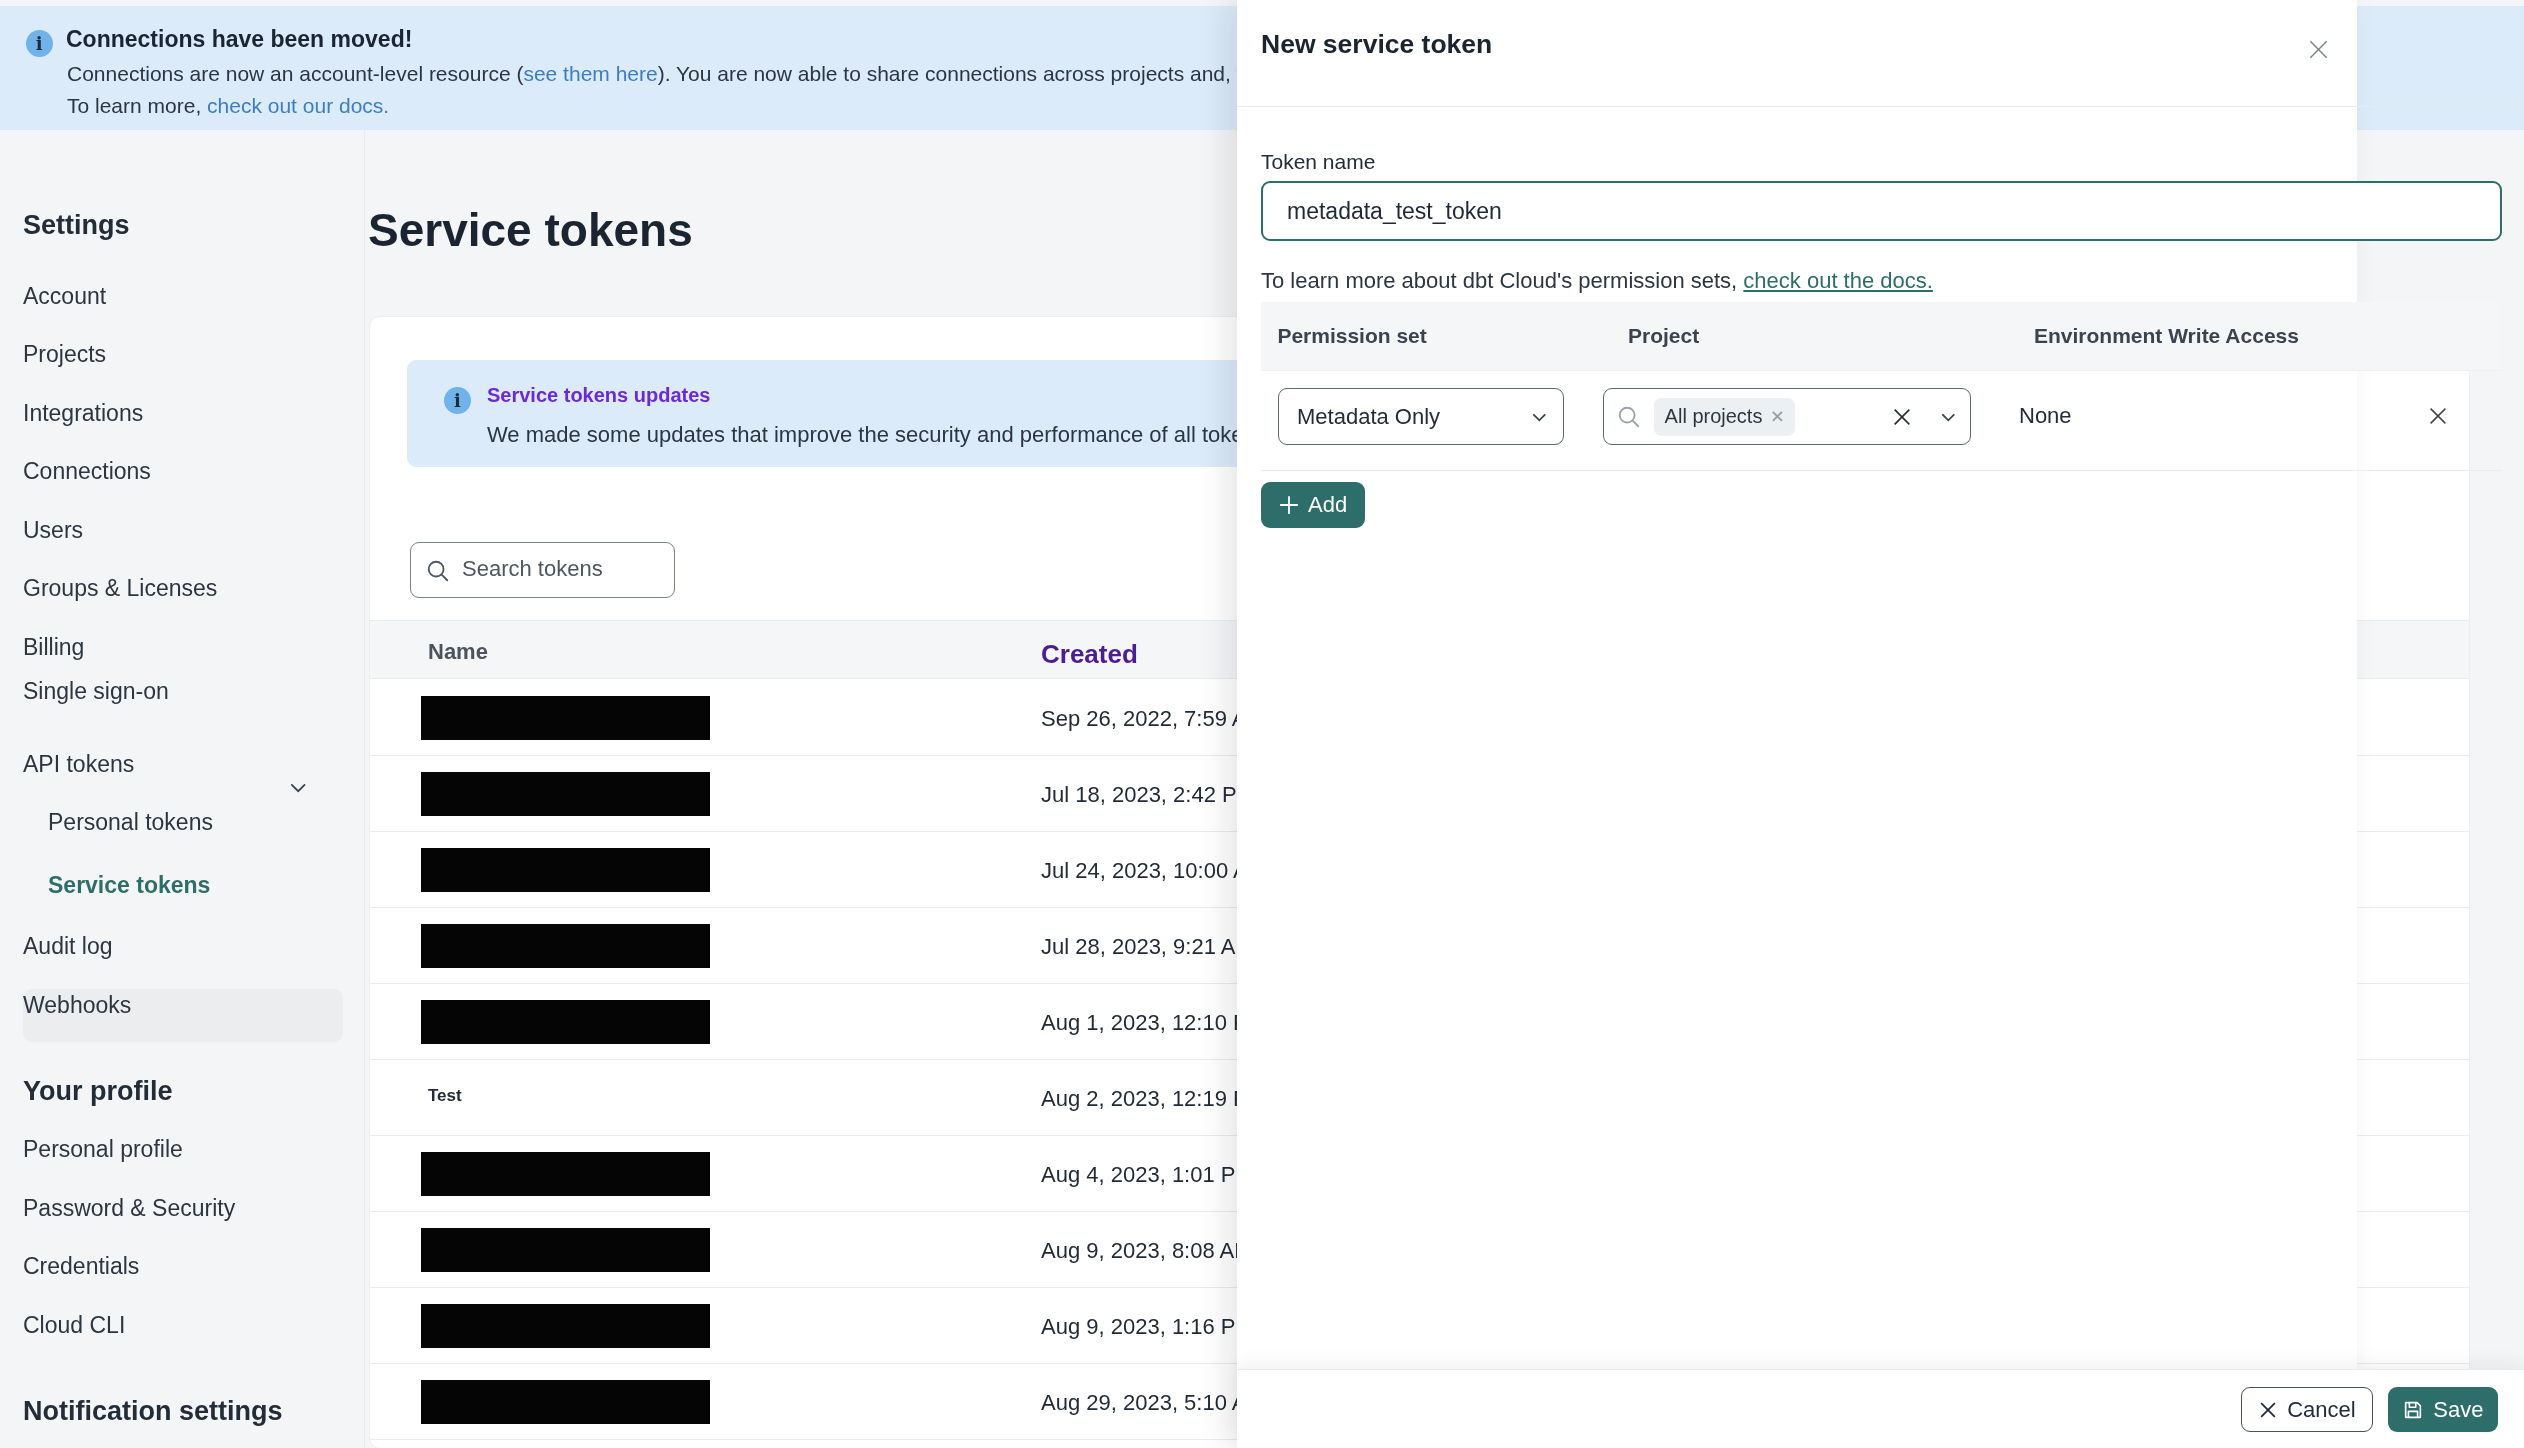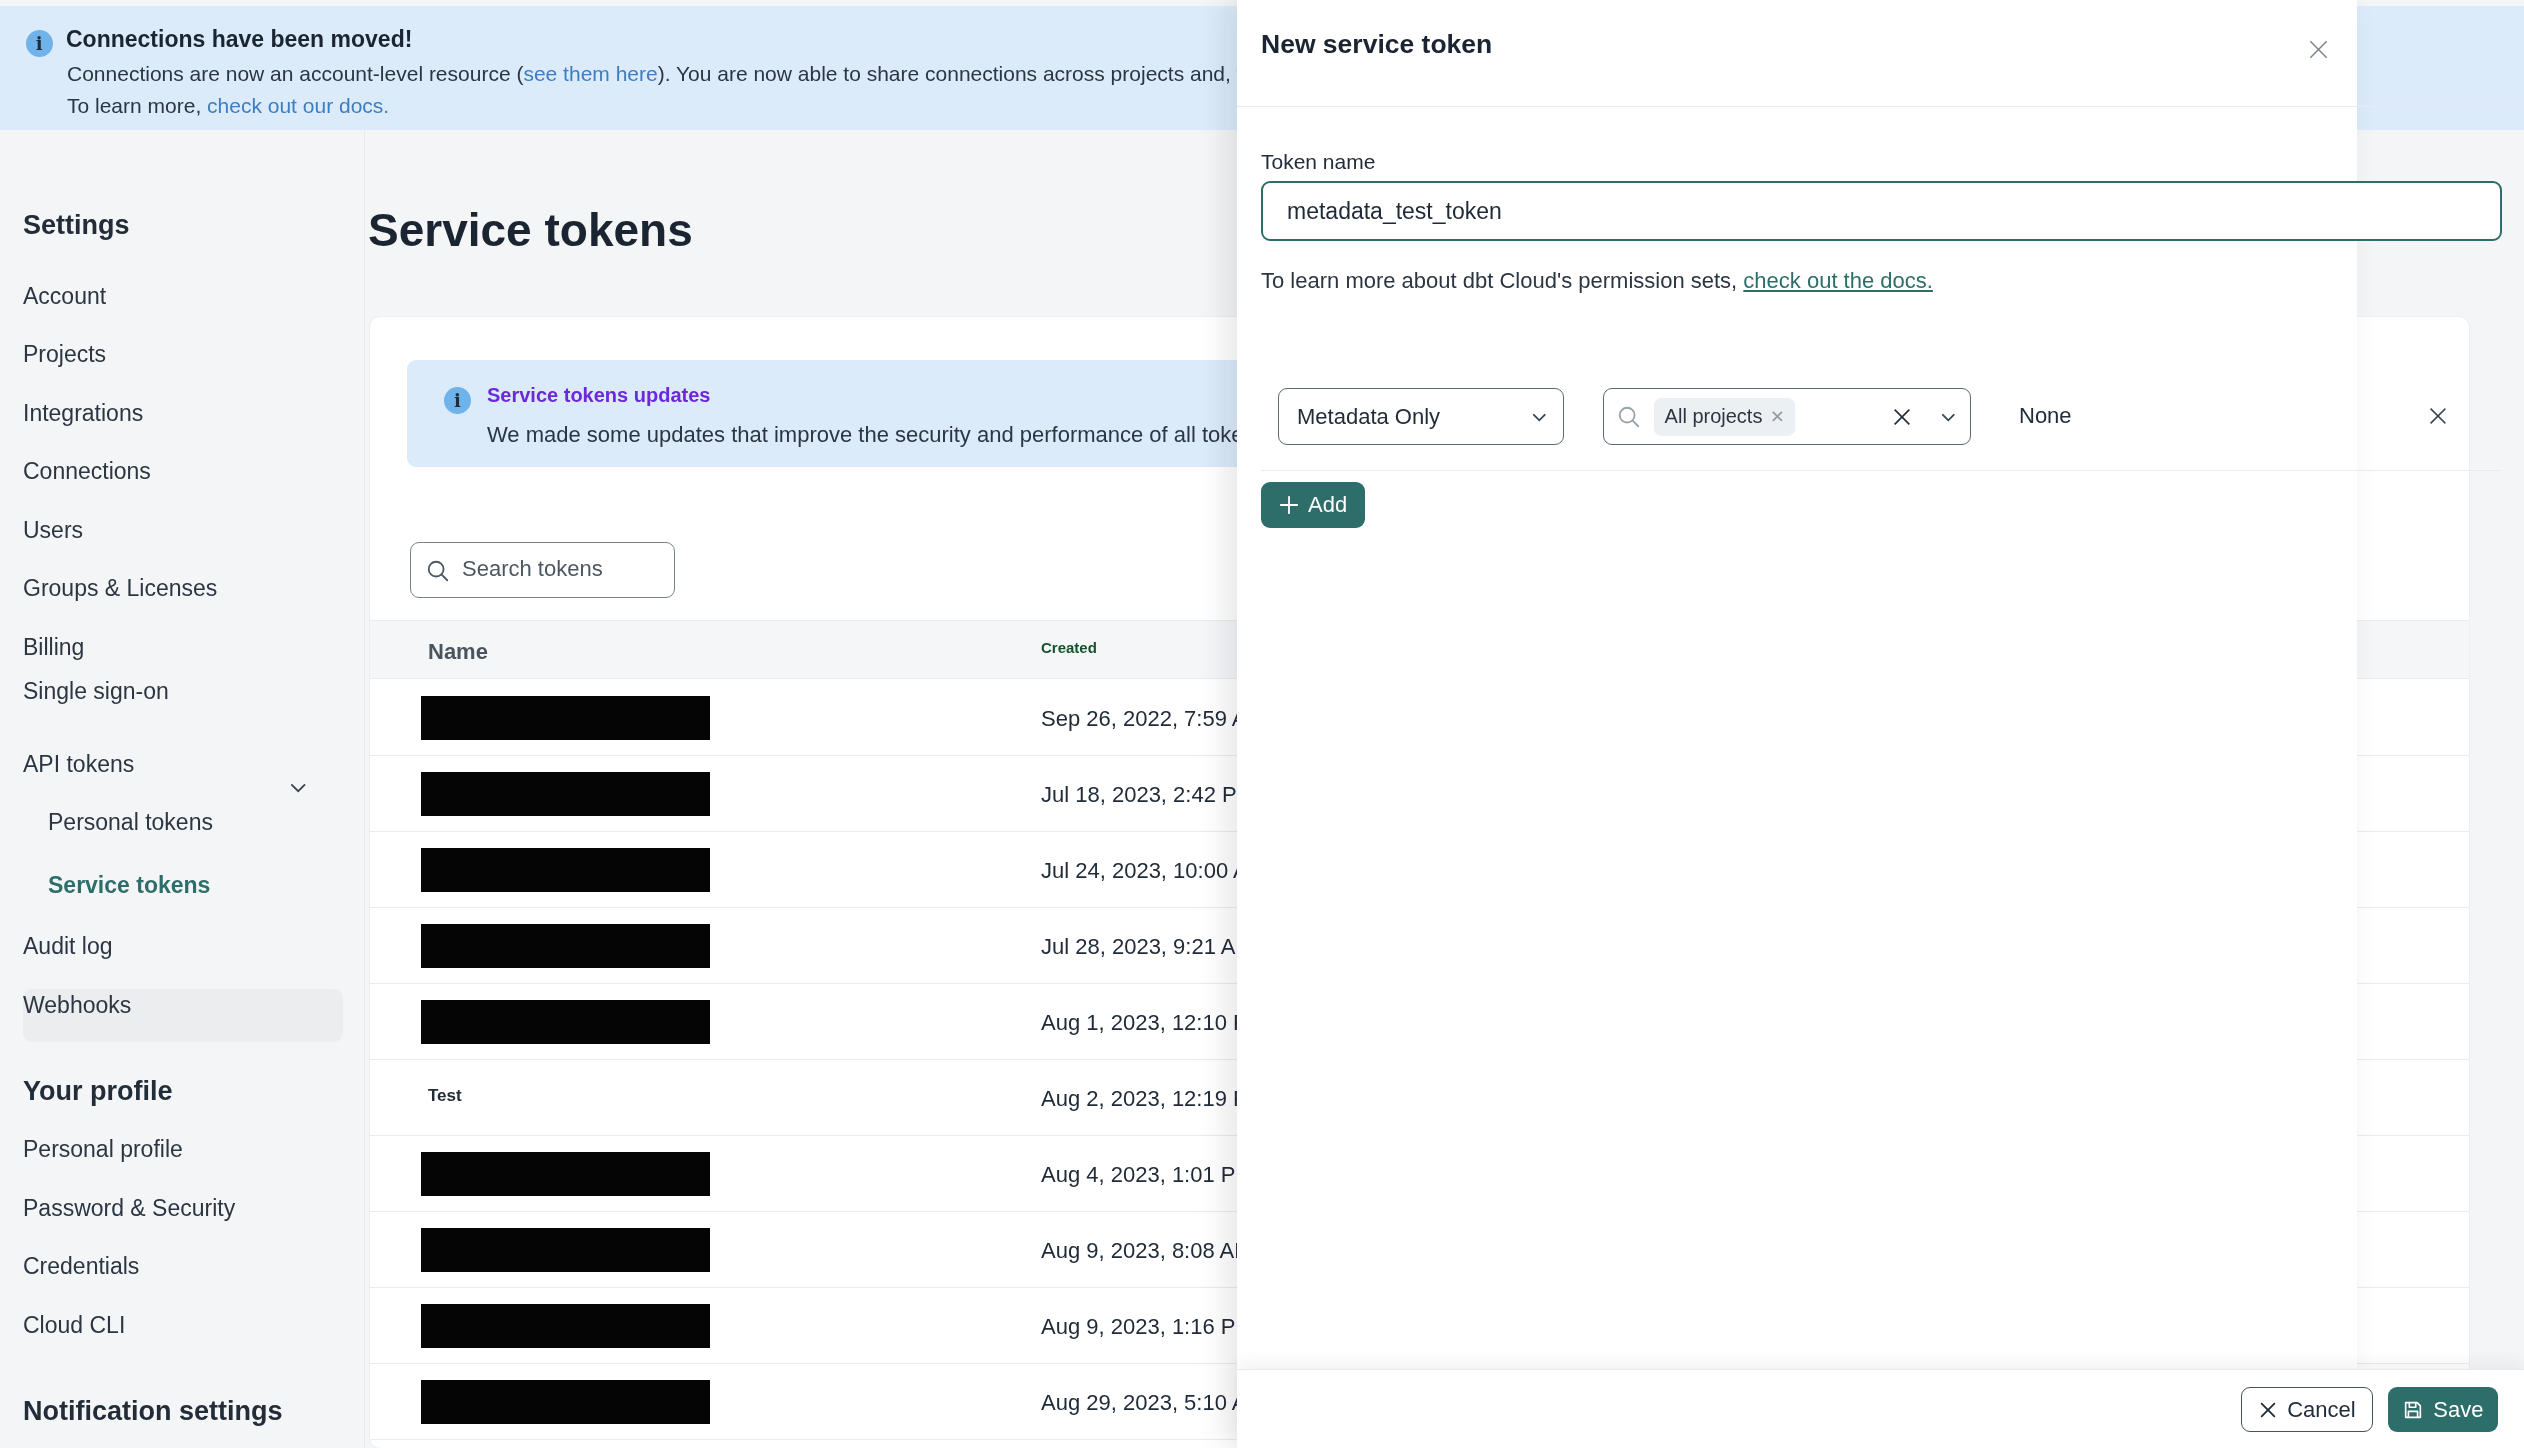--- a/index.html
+++ b/index.html
@@ -80,21 +80,21 @@
   .search-wrap input {
     position:absolute; left:51px; top:0; width:201px; height:52px; border:none; outline:none;
     font-family:"Liberation Sans", sans-serif; font-size:22px; color:#2C3642; background:transparent;
   }
   .search-wrap input::placeholder { color:#4D5761; opacity:1; }
   .tbl-head {
     position:absolute; left:0; top:303px; width:2101px; height:59px;
     background:#F5F6F8; border-top:0.9px solid #E9EBED; border-bottom:0.9px solid #E9EBED;
   }
   .tbl-head .c1 { position:absolute; left:58px; top:18px; font-size:22px; font-weight:600; color:#4A545F; }
-  .tbl-head .c2 { position:absolute; left:671px; top:18px; font-size:15px; font-weight:600; color:#14532d; }
+  .tbl-head .c2 { position:absolute; left:671px; top:18px; font-size:26px; font-weight:600; color:#4c1d95; }
   .tbl-rows { position:absolute; left:0; top:363px; width:2101px; }
   .trow { position:relative; width:2101px; height:76px; border-bottom:0.9px solid #E9EBED; }
   .redacted { position:absolute; left:51px; top:15.5px; width:289px; height:44px; background:#050505; }
   .row-name { position:absolute; left:58px; top:25.6px; font-size:17px; font-weight:700; color:#222C38; }
   .row-created { position:absolute; left:671px; top:25.6px; font-size:22px; color:#222C38; white-space:nowrap; }
   
   .panel {
     position:absolute; left:1237px; top:0; width:1120px; height:1449px;
     background:#FFFFFF; box-shadow:-11px 0 29px rgba(16,24,40,0.10); z-index:10;
   }
@@ -312,20 +312,25 @@
         <line x1="25" y1="7" x2="7" y2="25" stroke="currentColor" stroke-width="1.6"></line>
       </svg>
   </div>
   <div class="panel-div1"></div>
 
   <div class="fld-label">Token name</div>
   <input class="token-input" type="text" value="metadata_test_token" style="">
 
   <div class="docs-line"><span>To learn more about dbt Cloud's permission sets, </span><a class="teal-link">check out the docs.</a></div>
 
+  <div class="perm-head">
+    <div class="h1">Permission set</div>
+    <div class="h2">Project</div>
+    <div class="h3">Environment Write Access</div>
+  </div>
 
   <div class="perm-row">
     <div class="sel">
       <span class="sel-txt">Metadata Only</span>
       <span class="chev"><svg width="14.6" height="10" viewBox="0 0 16 11">
             <polyline points="2,2 8,8 14,2" fill="none" stroke="#3A4450" stroke-width="2" stroke-linecap="round"></polyline>
           </svg></span>
     </div>
     <div class="proj">
       <svg class="mag" width="24" height="24" viewBox="0 0 26 26">

